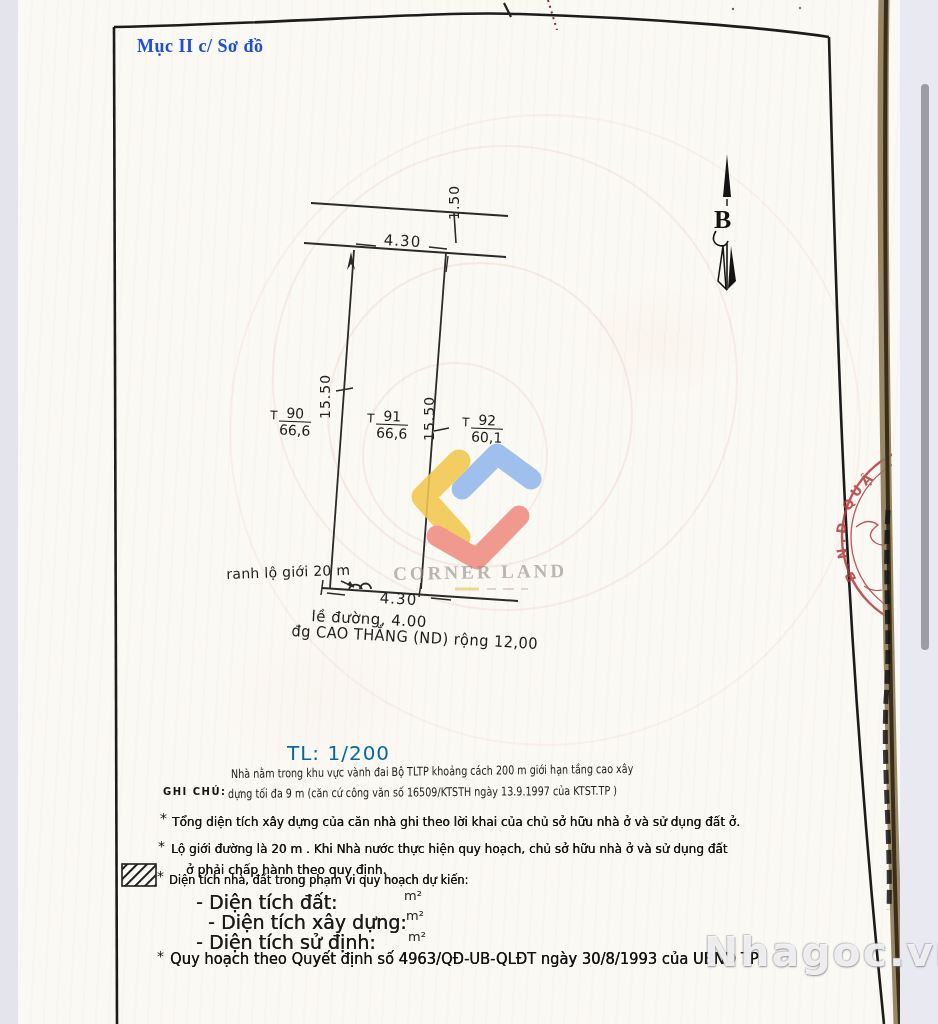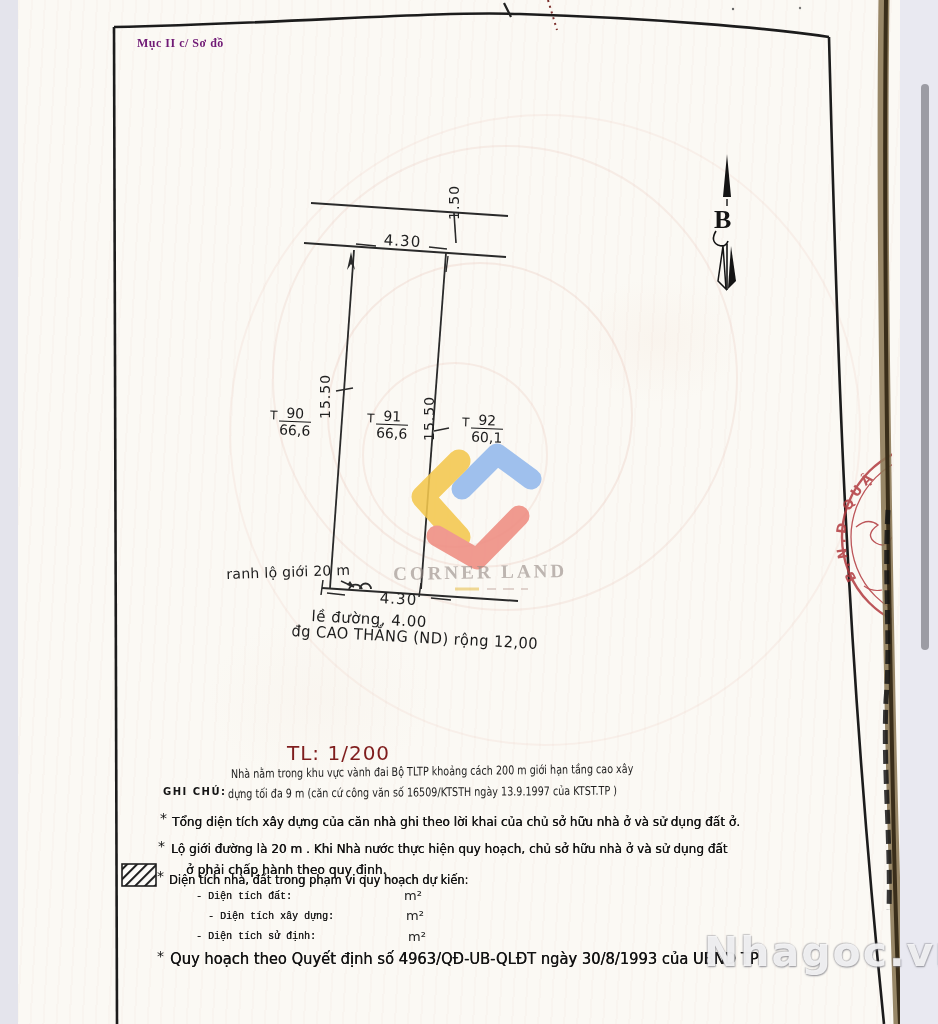--- a/index.html
+++ b/index.html
@@ -12,53 +12,53 @@
                    background:#9c9ca4;z-index:40;}
   
   .paper{position:absolute;left:18px;top:0;width:882px;height:1024px;background:#fbf9f4;
     background-image:
       repeating-linear-gradient(93deg, rgba(214,170,158,.05) 0 2px, rgba(0,0,0,0) 2px 13px),
       radial-gradient(120px 90px at 640px 340px, rgba(236,200,180,.10), rgba(0,0,0,0) 70%),
       radial-gradient(160px 120px at 300px 700px, rgba(230,205,190,.08), rgba(0,0,0,0) 70%);}
   svg.linework{position:absolute;left:0;top:0;z-index:5;}
   
   .lbl{position:absolute;z-index:10;color:#1b1b1b;white-space:nowrap;transform-origin:left top;}
-  .doc-title{left:137px;top:36px;font-family:"Liberation Serif",serif;font-size:12px;font-weight:600;color:#701a75;letter-spacing:.5px;}
+  .doc-title{left:137px;top:36px;font-family:"Liberation Serif",serif;font-size:18px;font-weight:600;color:#1d4ed8;letter-spacing:.5px;}
   
   .dim{font-size:15px;letter-spacing:1px;color:#222;}
   .dim-top{left:403px;top:240px;transform:translate(-50%,-50%) rotate(3deg);}
   .dim-bottom{left:399px;top:598px;transform:translate(-50%,-50%) rotate(3deg);}
   .dim-setback{left:464px;top:228px;font-size:14px;transform:translate(-50%,-50%) rotate(-90deg);}
   .dim-left{left:340px;top:427px;font-size:14px;transform:translate(-50%,-50%) rotate(-90deg);}
   .dim-right{left:444px;top:449px;font-size:14px;transform:translate(-50%,-50%) rotate(-90deg);}
   .parcel{position:absolute;z-index:10;display:flex;align-items:flex-start;gap:2px;color:#1b1b1b;transform:rotate(2deg);}
   .parcel .t{font-size:12px;padding-top:3px;}
   .parcel .frac{display:inline-block;text-align:center;font-size:14px;line-height:14px;}
   .parcel .num{display:block;border-bottom:1.6px solid #161616;padding:0 4px 1px 4px;}
   .parcel .den{display:block;padding-top:1px;}
   .parcel-90{left:270px;top:406px;}
   .parcel-91{left:367px;top:409px;}
   .parcel-92{left:462px;top:413px;}
   .road-boundary{left:226px;top:566px;font-size:14px;transform:rotate(-2deg);letter-spacing:.3px;}
   .sidewalk{left:312px;top:607px;font-size:15px;transform:rotate(3deg);letter-spacing:.5px;}
   .street{left:292px;top:622px;font-size:15.5px;transform:rotate(3deg) scaleX(.94);letter-spacing:.5px;}
-  .scale-lbl{left:287px;top:741px;font-size:20px;font-weight:500;letter-spacing:1px;color:#7f1d1d;}
+  .scale-lbl{left:287px;top:741px;font-size:20px;font-weight:500;letter-spacing:1px;color:#0369a1;}
   
   .note{font-size:12px;color:#1c1c1c;transform:scaleX(.8);}
   .note-1{left:231px;top:767px;transform:scaleX(.8) rotate(-.6deg);}
   .note-2{left:228px;top:787px;transform:scaleX(.8) rotate(-.4deg);}
   .ghichu{left:163px;top:786px;font-size:10px;font-weight:bold;letter-spacing:1.5px;color:#141414;}
   .heavy{text-shadow:.35px 0 0 currentColor;}
   .b-star{font-size:14px;color:#111;}
   .b-text{font-size:13px;color:#121212;transform:scaleX(.93);}
   .s1{left:160px;top:810px;} .t1{left:172px;top:814px;}
   .s2{left:158px;top:838px;} .t2{left:171px;top:841px;}
   .t2b{left:186px;top:862px;transform:scaleX(.95);}
   .s3{left:157px;top:868px;} .t3{left:169px;top:872px;transform:scaleX(.88);}
-  .row-lbl{font-size:10px;font-family:Liberation Mono, monospace;} .row-unit{font-size:13px;}
+  .row-lbl{font-size:19px;} .row-unit{font-size:13px;}
   .r1l{left:196px;top:891px;} .r1u{left:404px;top:888px;}
   .r2l{left:208px;top:911px;} .r2u{left:406px;top:908px;}
   .r3l{left:196px;top:931px;} .r3u{left:408px;top:929px;}
   .s4{left:157px;top:948px;} .t4{left:170px;top:950px;font-size:15px;transform:scaleX(.98);}
   
   .wm-brand{left:393px;top:563px;z-index:12;font-family:"Liberation Serif",serif;font-size:19px;font-weight:bold;
             letter-spacing:3px;color:rgba(150,138,134,.62);transform:rotate(-1deg);}
   .wm-site{position:absolute;left:704px;top:928px;z-index:30;font-size:41px;font-weight:bold;letter-spacing:2px;
            color:rgba(250,250,252,.88);white-space:nowrap;
            text-shadow:0 1px 2px rgba(118,118,126,.6),-1px -1px 1px rgba(118,118,126,.35),1px 1px 1px rgba(118,118,126,.35);}

